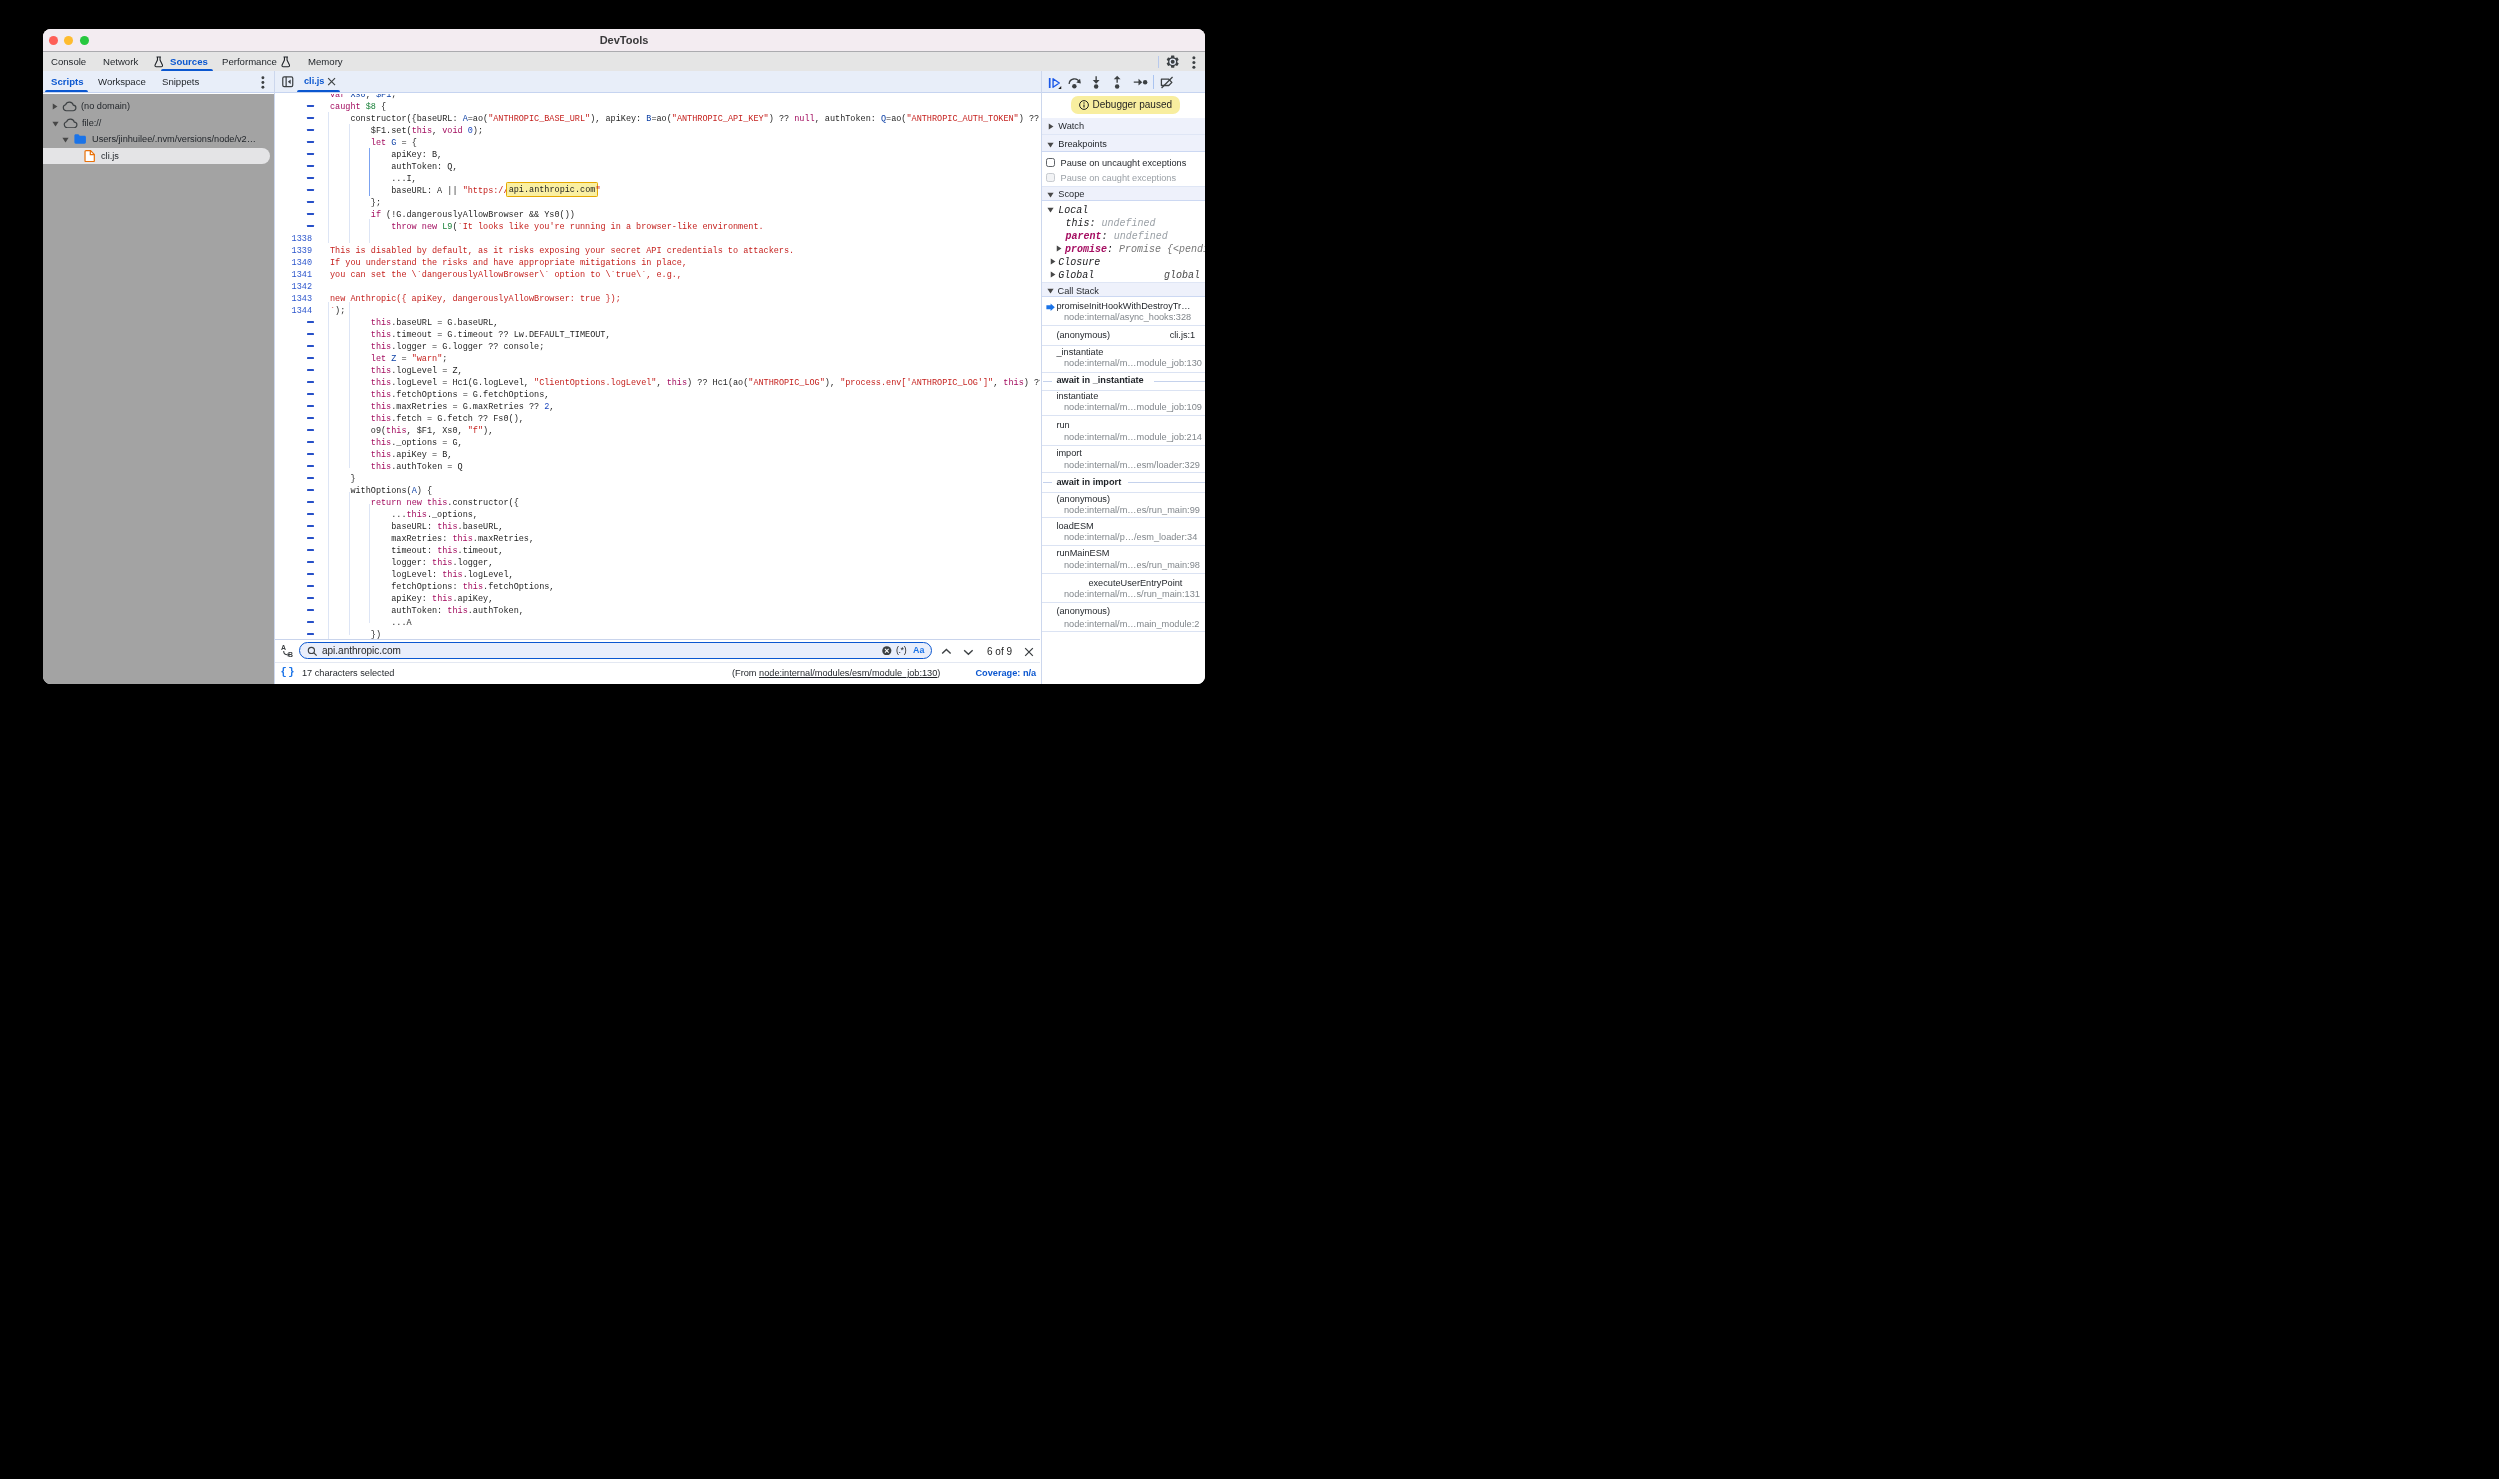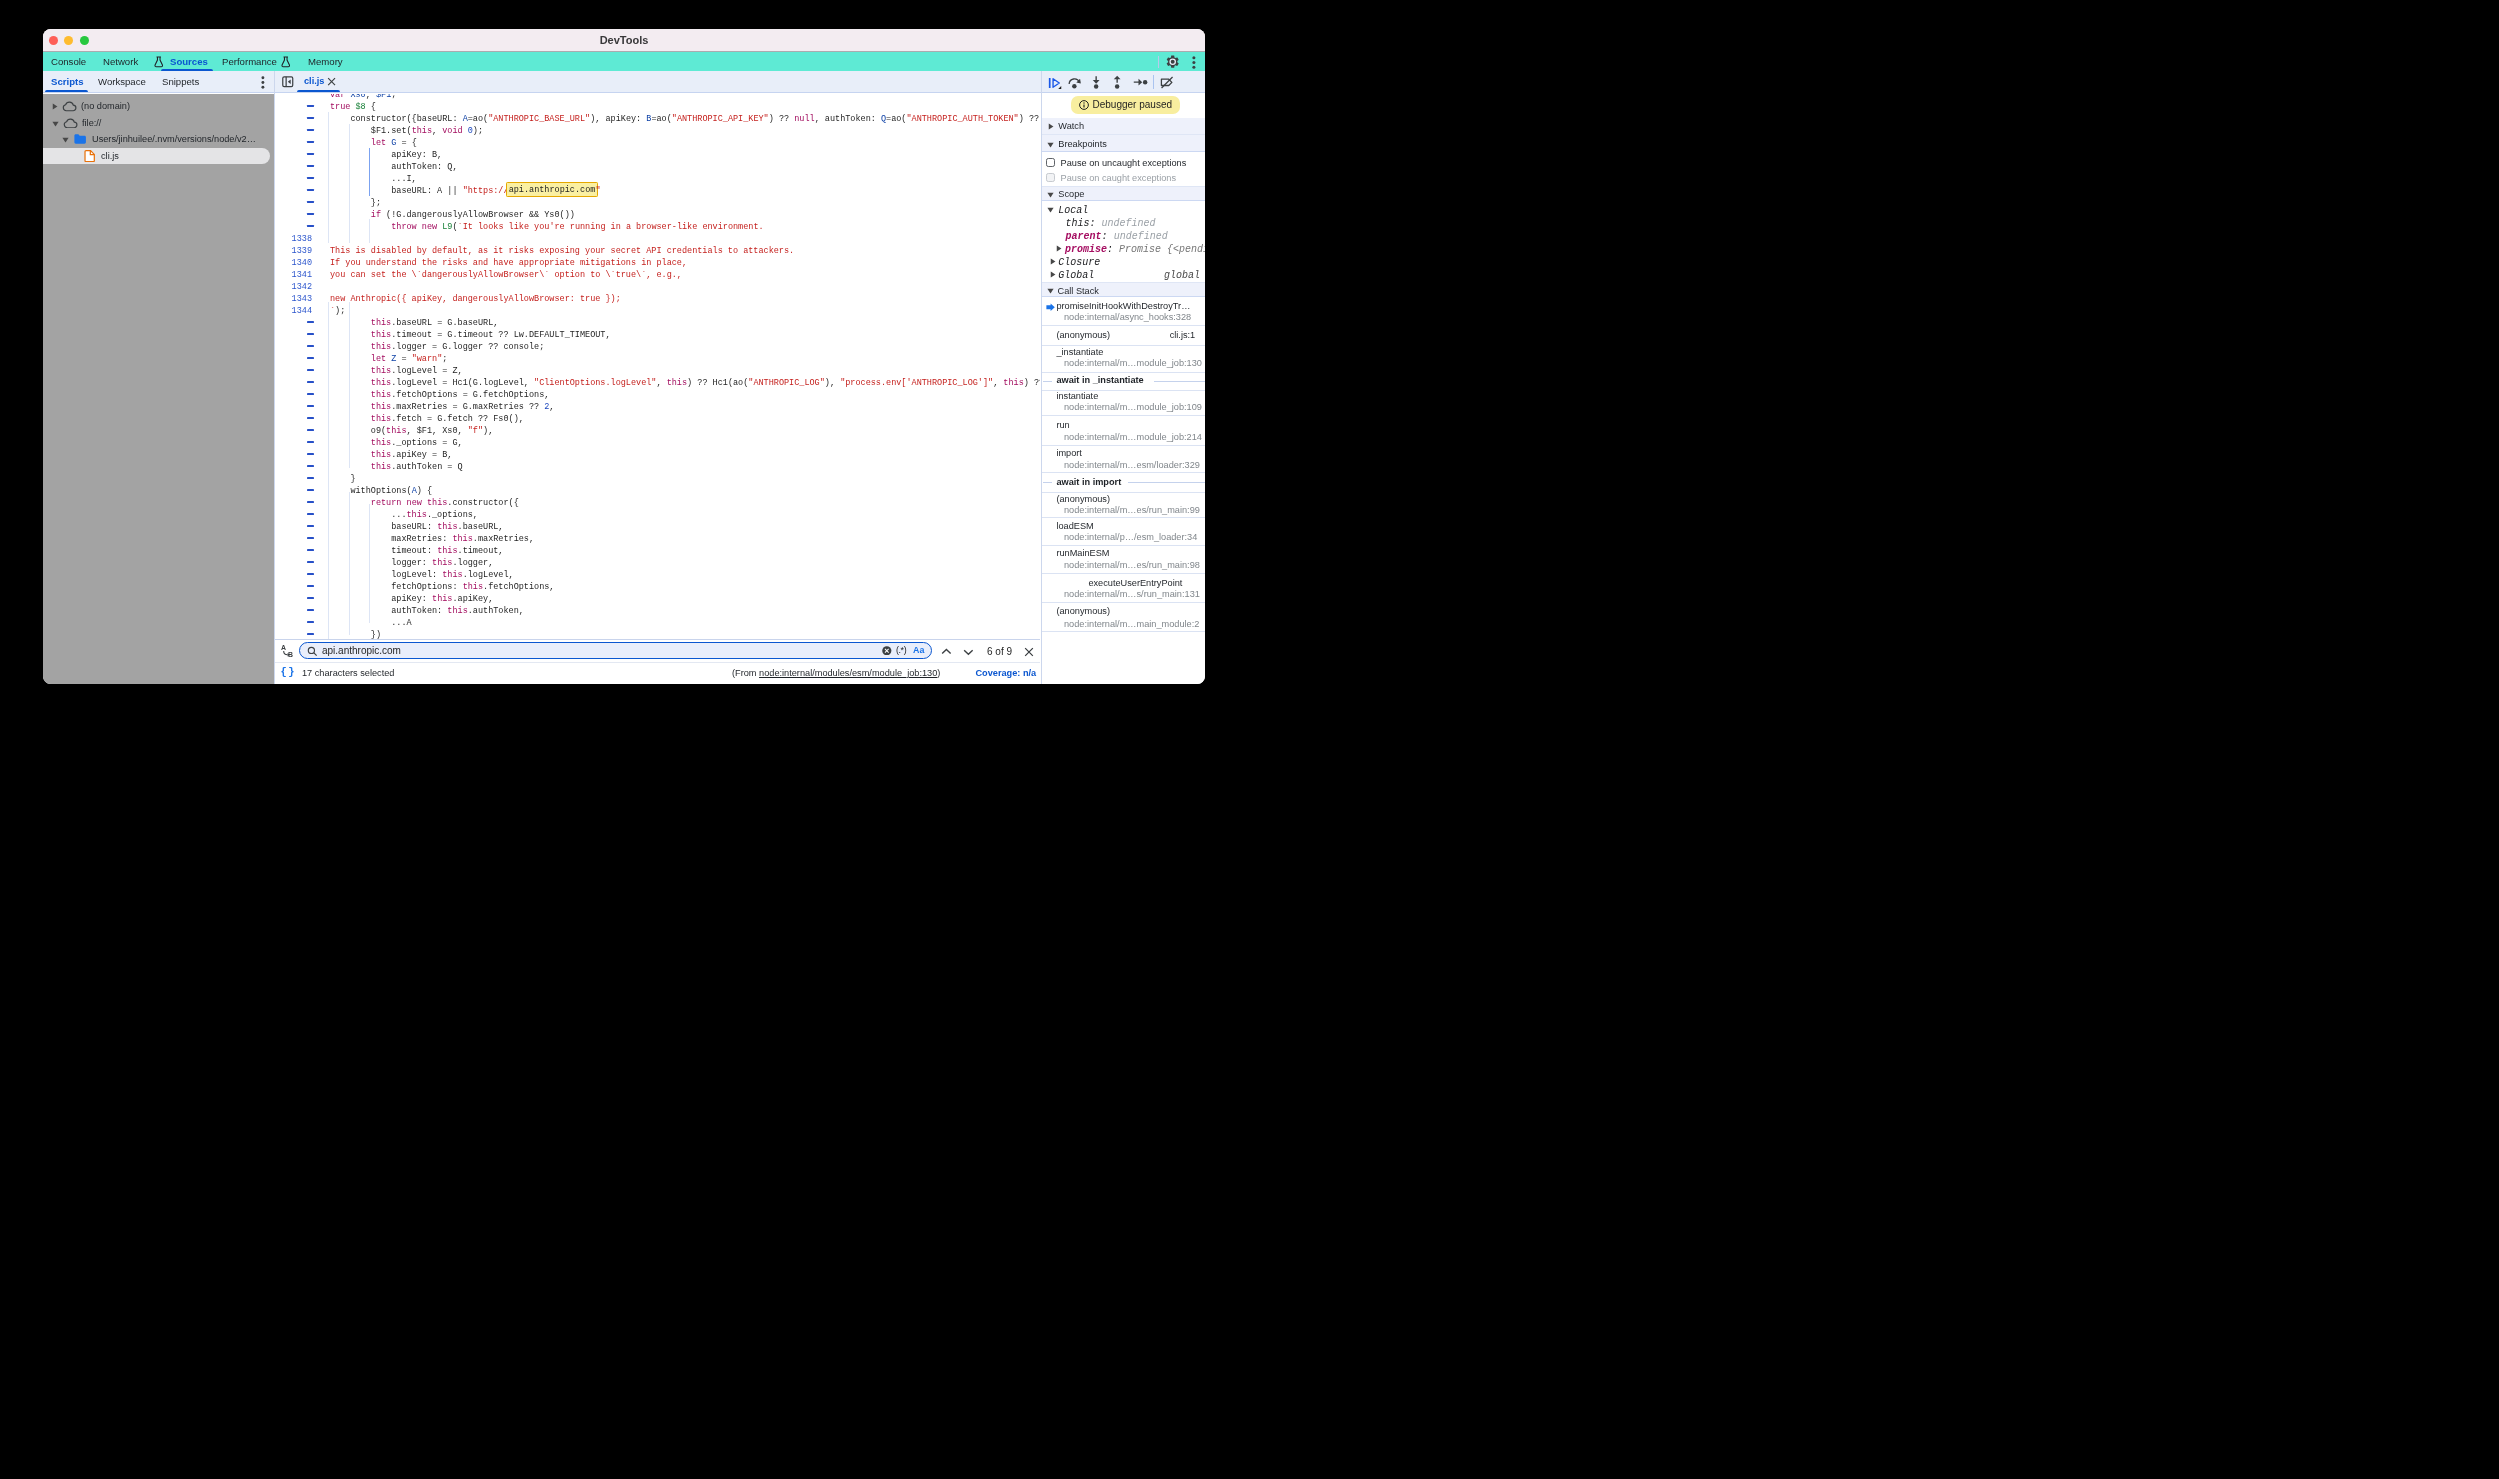--- a/index.html
+++ b/index.html
@@ -8,21 +8,21 @@
 #win {
   position:absolute; left:43px; top:29px; width:1162px; height:655px;
   border-radius:7.7px; background:#fff; overflow:hidden;
 }
 .abs { position:absolute; }
 
 #titlebar { position:absolute; left:0; top:0; width:100%; height:23px; background:#f3ecf1; border-bottom:0.8px solid #ababaf; }
 #title { position:absolute; left:0; right:0; top:4.6px; text-align:center; font-size:11px; font-weight:bold; color:#38383a; }
 .tl { position:absolute; top:6.5px; width:9.2px; height:9.2px; border-radius:50%; }
 
-#row1 { position:absolute; left:0; top:23px; width:100%; height:19.6px; background:#5eead4; border-bottom:0.8px solid #c2d1f0; }
+#row1 { position:absolute; left:0; top:23px; width:100%; height:19.6px; background:#e5e5e5; border-bottom:0.8px solid #c2d1f0; }
 #row2 { position:absolute; left:0; top:42px; width:100%; height:22px; background:#e8eef9; border-bottom:0.8px solid #c6d4f0; }
 .tab1 { position:absolute; top:3.8px; font-size:9.6px; color:#1f2328; }
 .tabblue { color:#0b57d0; font-weight:bold; }
 .underline { position:absolute; background:#0b57d0; height:1.9px; border-radius:1.9px 1.9px 0 0; }
 
 #sidebar { position:absolute; left:0; top:65px; width:231px; bottom:0; background:#a3a3a3; }
 #editorcol { position:absolute; left:231px; top:65px; width:766px; bottom:0; background:#fff; }
 #rightcol { position:absolute; left:998px; top:65px; width:165px; bottom:0; background:#fff; }
 .vdiv { position:absolute; top:42px; bottom:0; width:0.8px; background:#ccd7ed; z-index:5; }
 
@@ -240,21 +240,21 @@
 <span class="dash"></span>
 <span class="dash"></span>
 <span class="dash"></span>
 <span class="dash"></span>
 <span class="dash"></span>
 <span class="dash"></span>
 <span class="dash"></span>
 <span class="dash"></span>
 </pre>
       <pre id="code"><span class="k">var</span> <span class="d">Xs0</span>, <span class="d">$F1</span>;
-<span class="k">true</span> <span class="g">$8</span> {
+<span class="k">caught</span> <span class="g">$8</span> {
     constructor({baseURL: <span class="d">A</span>=ao(<span class="s">"ANTHROPIC_BASE_URL"</span>), apiKey: <span class="d">B</span>=ao(<span class="s">"ANTHROPIC_API_KEY"</span>) ?? <span class="k">null</span>, authToken: <span class="d">Q</span>=ao(<span class="s">"ANTHROPIC_AUTH_TOKEN"</span>) ?? , ...}={}) {
         $F1.set(<span class="k">this</span>, <span class="k">void</span> <span class="n">0</span>);
         <span class="k">let</span> <span class="d">G</span> = {
             apiKey: B,
             authToken: Q,
             ...I,
             baseURL: A || <span class="s">"https://</span><span class="hl">api.anthropic.com</span><span class="s">"</span>
         };
         <span class="k">if</span> (!G.dangerouslyAllowBrowser &amp;&amp; Ys0())
             <span class="k">throw</span> <span class="k">new</span> <span class="g">L9</span>(<span class="s">`It looks like you're running in a browser-like environment.</span>

